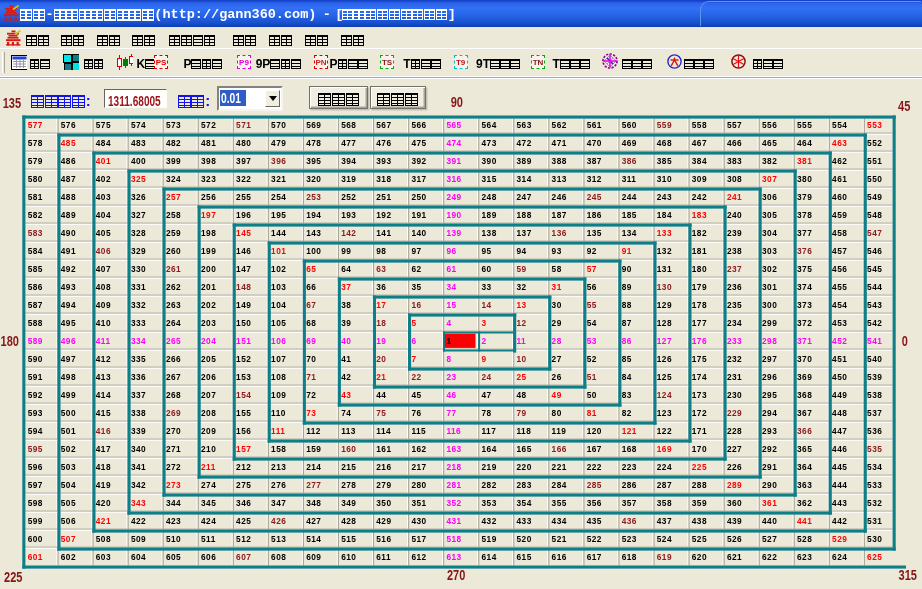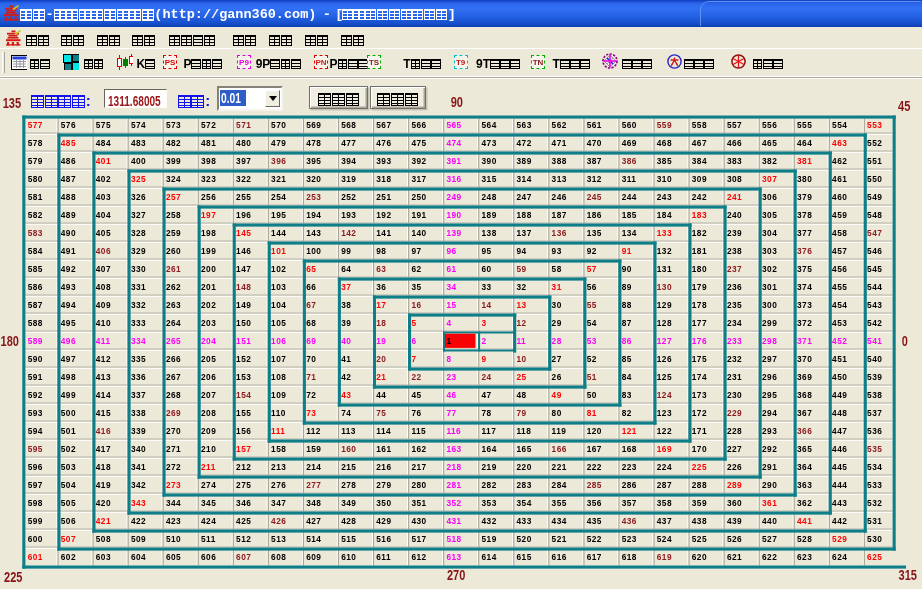--- a/index.html
+++ b/index.html
@@ -89,27 +89,27 @@
     <g stroke="#008000">
       <line x1="8.5" y1="3" x2="8.5" y2="14"></line>
       <rect x="6.5" y="5.5" width="4" height="6" fill="#008000"></rect>
     </g>
     <g stroke="#e00000" fill="none">
       <line x1="14.5" y1="0" x2="14.5" y2="12"></line>
       <rect x="12.5" y="2.5" width="4" height="7" fill="#fff"></rect>
     </g>
   </svg>
 <div class="abs" style="left:136.6px;top:56px;color:#000;font:bold 12px 'Liberation Sans';white-space:nowrap"><span style="vertical-align:middle">K</span><i class="c" style="width:9.8px;height:9.8px;margin-right:0.4px;color:#000;"></i></div>
-<div class="ibox" style="left:163px;border:1px dashed #e00000;color:#e00000">PS</div>
+<div class="ibox" style="left:154px;border:1px dashed #e00000;color:#e00000">PS</div>
 <div class="abs" style="left:183.4px;top:56px;color:#000;font:bold 12px 'Liberation Sans';white-space:nowrap"><span style="vertical-align:middle">P</span><i class="c" style="width:9.8px;height:9.8px;margin-right:0.4px;color:#000;"></i><i class="c" style="width:9.8px;height:9.8px;margin-right:0.4px;color:#000;"></i><i class="c" style="width:9.8px;height:9.8px;margin-right:0.4px;color:#000;"></i></div>
 <div class="ibox" style="left:237px;border:1px dashed #e000e0;color:#e000e0">P9</div>
 <div class="abs" style="left:255.7px;top:56px;color:#000;font:bold 12px 'Liberation Sans';white-space:nowrap"><span style="vertical-align:middle">9P</span><i class="c" style="width:9.8px;height:9.8px;margin-right:0.4px;color:#000;"></i><i class="c" style="width:9.8px;height:9.8px;margin-right:0.4px;color:#000;"></i><i class="c" style="width:9.8px;height:9.8px;margin-right:0.4px;color:#000;"></i></div>
 <div class="ibox" style="left:314px;border:1px dashed #e00000;color:#d02020">PN</div>
 <div class="abs" style="left:329.6px;top:56px;color:#000;font:bold 12px 'Liberation Sans';white-space:nowrap"><span style="vertical-align:middle">P</span><i class="c" style="width:9.8px;height:9.8px;margin-right:0.4px;color:#000;"></i><i class="c" style="width:9.8px;height:9.8px;margin-right:0.4px;color:#000;"></i><i class="c" style="width:9.8px;height:9.8px;margin-right:0.4px;color:#000;"></i></div>
-<div class="ibox" style="left:367px;border:1px dashed #00b000;color:#8d1c20">TS</div>
+<div class="ibox" style="left:380px;border:1px dashed #00b000;color:#8d1c20">TS</div>
 <div class="abs" style="left:403.2px;top:56px;color:#000;font:bold 12px 'Liberation Sans';white-space:nowrap"><span style="vertical-align:middle">T</span><i class="c" style="width:9.8px;height:9.8px;margin-right:0.4px;color:#000;"></i><i class="c" style="width:9.8px;height:9.8px;margin-right:0.4px;color:#000;"></i><i class="c" style="width:9.8px;height:9.8px;margin-right:0.4px;color:#000;"></i></div>
 <div class="ibox" style="left:453.6px;border:1px dashed #00c0c0;color:#c01818">T9</div>
 <div class="abs" style="left:476.1px;top:56px;color:#000;font:bold 12px 'Liberation Sans';white-space:nowrap"><span style="vertical-align:middle">9T</span><i class="c" style="width:9.8px;height:9.8px;margin-right:0.4px;color:#000;"></i><i class="c" style="width:9.8px;height:9.8px;margin-right:0.4px;color:#000;"></i><i class="c" style="width:9.8px;height:9.8px;margin-right:0.4px;color:#000;"></i></div>
 <div class="ibox" style="left:531px;border:1px dashed #00b000;color:#8d1c20">TN</div>
 <div class="abs" style="left:552.5px;top:56px;color:#000;font:bold 12px 'Liberation Sans';white-space:nowrap"><span style="vertical-align:middle">T</span><i class="c" style="width:9.8px;height:9.8px;margin-right:0.4px;color:#000;"></i><i class="c" style="width:9.8px;height:9.8px;margin-right:0.4px;color:#000;"></i><i class="c" style="width:9.8px;height:9.8px;margin-right:0.4px;color:#000;"></i></div>
 <svg class="ticon" style="left:601.6px;top:53px" width="16" height="16">
     <circle cx="8" cy="8" r="7" fill="none" stroke="#8b008b" stroke-width="1.7" stroke-dasharray="2.2 1.4"></circle>
     <path d="M8 2 L14 8 L8 14 L2 8 Z" fill="none" stroke="#9a9a9a" stroke-width="1"></path>
     <line x1="11" y1="5" x2="5" y2="11" stroke="#9a9a9a" stroke-width="1"></line>
     <line x1="5" y1="5" x2="11" y2="11" stroke="#2222dd" stroke-width="1.6"></line>

